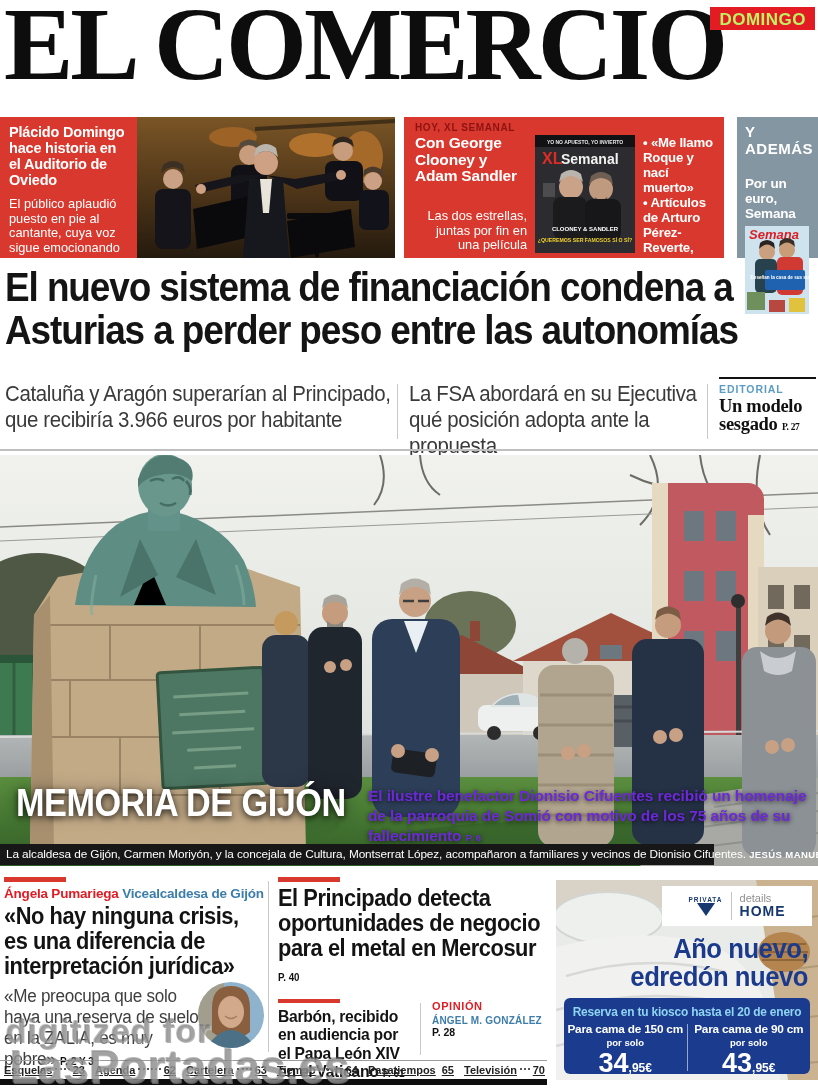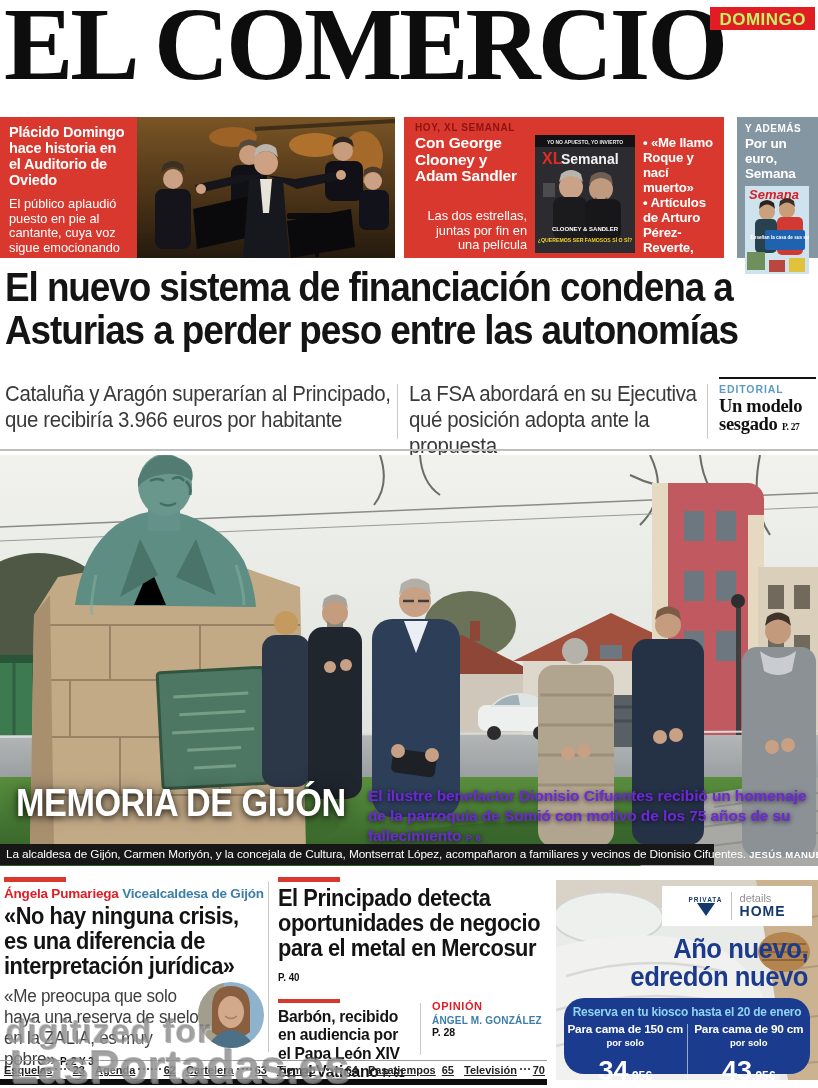--- a/index.html
+++ b/index.html
@@ -38,21 +38,21 @@
   .box-center { left:404px; width:320px; background:#d8382d; padding:5px 9px 6px 11px; }
   .kicker-dark { font-size:10px; font-weight:700; letter-spacing:.6px; color:#8d1313; margin-bottom:2px; }
   .center-row { display:flex; gap:8px; height:118px; }
   .center-left { width:112px; display:flex; flex-direction:column; }
   .center-left h3 { font-size:15.5px; line-height:1.08; letter-spacing:-.2px; }
   .center-left p  { font-size:12.8px; line-height:1.15; margin-top:auto;text-align:right; }
   .xl-cover { width:100px; height:118px; flex:none; }
   .center-bullets { flex:1; font-size:13.2px; font-weight:700; line-height:1.14; letter-spacing:-.2px; }
   .center-bullets div::before { content:"• "; }
   .box-right { left:737px; width:81px; background:#8496a2; padding:6px 6px 5px 8px; }
-  .box-right .k { font-size:10px; font-weight:700; letter-spacing:.5px; margin-bottom:3px; }
+  .box-right .k { font-size:15px; font-weight:700; letter-spacing:.5px; margin-bottom:20px; }
   .box-right h3 { font-size:13.5px; line-height:1.1; letter-spacing:-.2px; margin-bottom:4px; }
 
   
   .lead-headline {
     left:5px; top:266px; width:902px; font-size:41px; font-weight:800;
     line-height:1.04; letter-spacing:-1.2px; color:#141414;
   }
   .deck { font-size:22px; line-height:1.18; letter-spacing:-.4px; color:#3a3a3a; font-weight:400; }
   .deck1 { left:5px; top:381px; width:416px; }
   .deck2 { left:409px; top:381px; width:316px; }
@@ -113,28 +113,28 @@
   .ad-logo .brand { font-size:6.5px; font-weight:700; color:#15386e; letter-spacing:1px; }
   .ad-logo .tri { width:0; height:0; border-left:9px solid transparent; border-right:9px solid transparent; border-top:13px solid #15386e; }
   .ad-logo .sep { width:1px; height:28px; background:#c4c4c4; }
   .ad-logo .dh { line-height:1.05; }
   .ad-logo .details { font-size:11px; color:#8f8f8f; }
   .ad-logo .home { font-size:14px; font-weight:700; color:#15386e; letter-spacing:1px; }
   .ad-headline {
     right:10px; top:56px; text-align:right; color:#1b3a8c; font-weight:800;
     font-size:27px; line-height:1.03; letter-spacing:-.5px; transform:scaleX(.95); transform-origin:right top;
   }
-  .ad-offer { left:8px; top:118px; width:246px; height:76px; background:#1b3c8e; border-radius:20px; color:#fff; }
+  .ad-offer { left:8px; top:118px; width:246px; height:76px; background:#1b3c8e; border-radius:6px; color:#fff; }
   .ad-offer .hdr { text-align:center; color:#8fd4f0; font-weight:700; font-size:12.3px; letter-spacing:-.2px; margin-top:7px; transform:scaleX(.97); }
   .ad-offer .row { display:flex; margin-top:3px; align-items:stretch; }
   .ad-offer .col { flex:1; text-align:center; }
   .ad-offer .sep { width:1px; background:rgba(255,255,255,.55); margin:2px 0 6px; }
   .ad-offer .lab { font-size:11.8px; font-weight:700; letter-spacing:-.2px; }
   .ad-offer .sub { font-size:9.5px; font-weight:700; margin-top:1px; }
-  .ad-offer .price { font-size:27px; font-weight:800; line-height:1; margin-top:10px; }
+  .ad-offer .price { font-size:27px; font-weight:800; line-height:1; margin-top:2px; }
   .ad-offer .cents { font-size:12px; font-weight:700; }
 
   
   .index-rule { left:0; top:1060px; width:547px; height:1px; background:#9c9c9c; }
   .index-bar { left:4px; top:1064px; width:541px; display:flex; gap:10px; font-size:11px; font-weight:700; color:#222; }
   .index-item { flex:1; display:flex; align-items:center;text-decoration:underline; }
   .index-item .lead-dots { flex:1; border-bottom:2px dotted #555; margin:0 3px 3px; }
   .index-black { left:0; top:1079px; width:547px; height:6px; background:#0e0e0e; }
 
   

